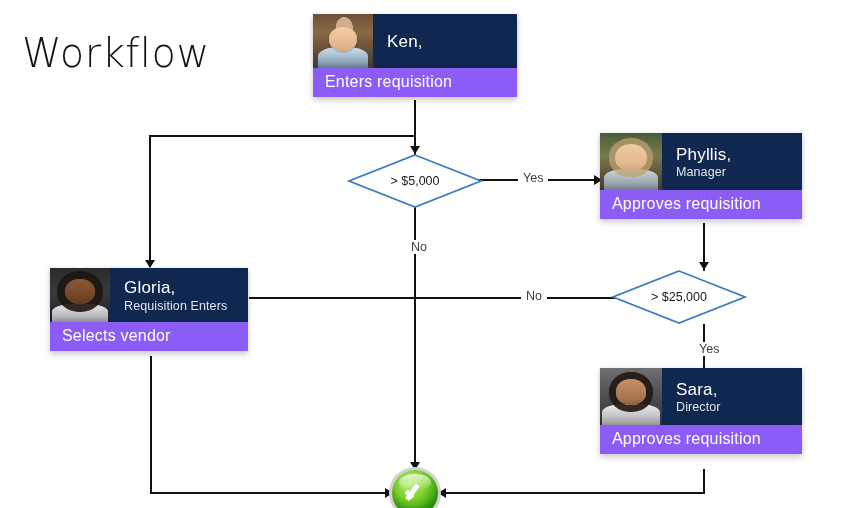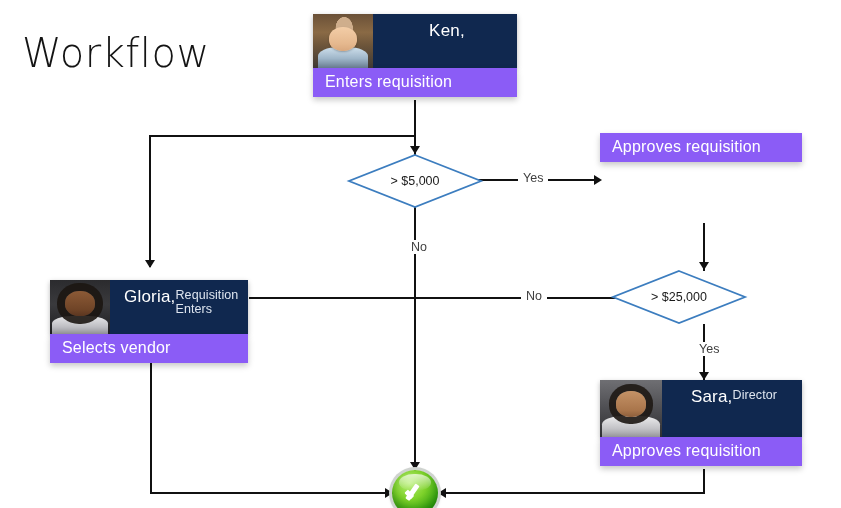--- a/index.html
+++ b/index.html
@@ -37,21 +37,21 @@
     flex:0 0 auto;
     position:relative;
     overflow:hidden;
     background:#6a5b46;
   }
   .card .photo .ph-inner{position:absolute;left:0;top:0;right:0;bottom:0;}
   .card .who{
     flex:1 1 auto;
     padding:7px 10px 6px 14px;
     display:flex;
-    flex-direction:row;
+    flex-direction:column;
     justify-content:center;
     color:#ffffff;
     line-height:1.12;
   }
   .card .who .name{
     font-size:17px;
     font-weight:400;
     color:#ffffff;
     letter-spacing:0.2px;
   }
@@ -266,37 +266,46 @@
         <div class="ph-inner face-ken"></div>
       </div>
       <div class="who">
         <span class="name">Ken,</span>
       </div>
     </div>
     <div class="action">Enters requisition</div>
   </div>
 
   <div class="card" style="left:600px;top:121px;width:202px;">
+    <div class="top">
+      <div class="photo" style="width:62px;height:57px;">
+        <div class="ph-inner face-phyllis"></div>
+      </div>
+      <div class="who">
+        <span class="name">Phyllis,</span>
+        <span class="role">Manager</span>
+      </div>
+    </div>
     <div class="action">Approves requisition</div>
   </div>
 
-  <div class="card" style="left:50px;top:268px;width:198px;">
+  <div class="card" style="left:50px;top:256px;width:198px;">
     <div class="top">
       <div class="photo" style="width:60px;height:54px;">
         <div class="ph-inner face-gloria"></div>
       </div>
       <div class="who">
         <span class="name">Gloria,</span>
         <span class="role">Requisition Enters</span>
       </div>
     </div>
     <div class="action">Selects vendor</div>
   </div>
 
-  <div class="card" style="left:600px;top:368px;width:202px;">
+  <div class="card" style="left:600px;top:356px;width:202px;">
     <div class="top">
       <div class="photo" style="width:62px;height:57px;">
         <div class="ph-inner face-sara"></div>
       </div>
       <div class="who">
         <span class="name">Sara,</span>
         <span class="role">Director</span>
       </div>
     </div>
     <div class="action">Approves requisition</div>

